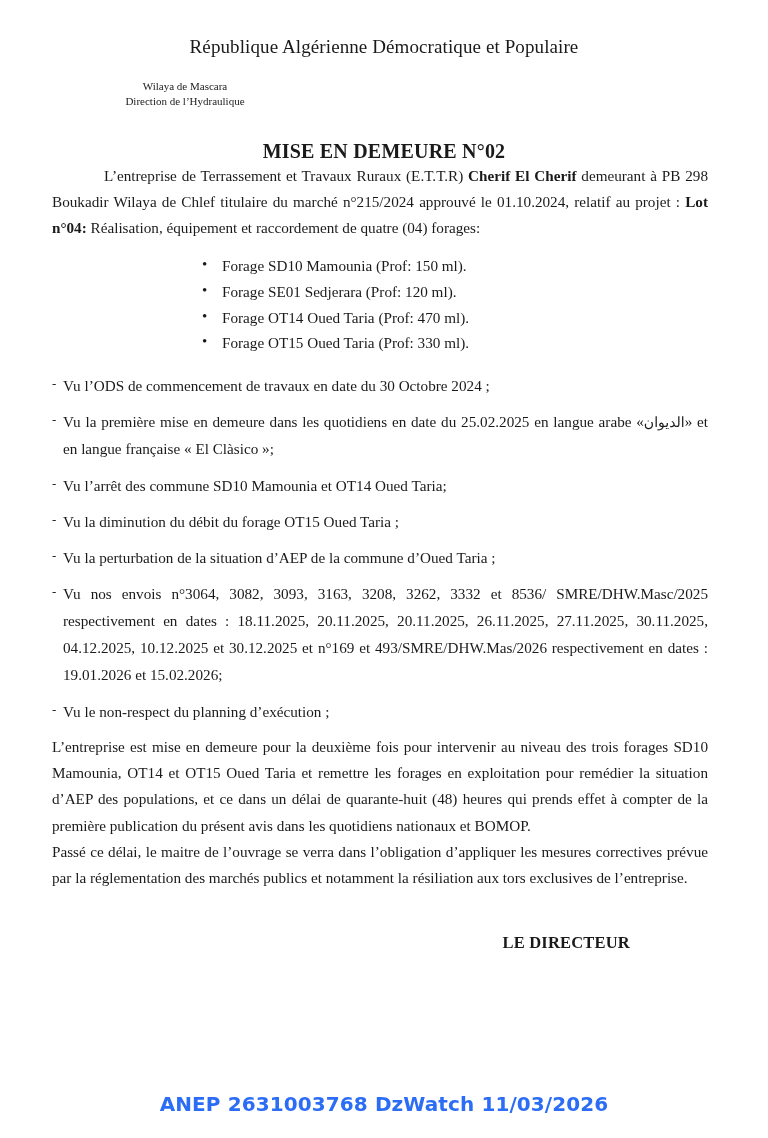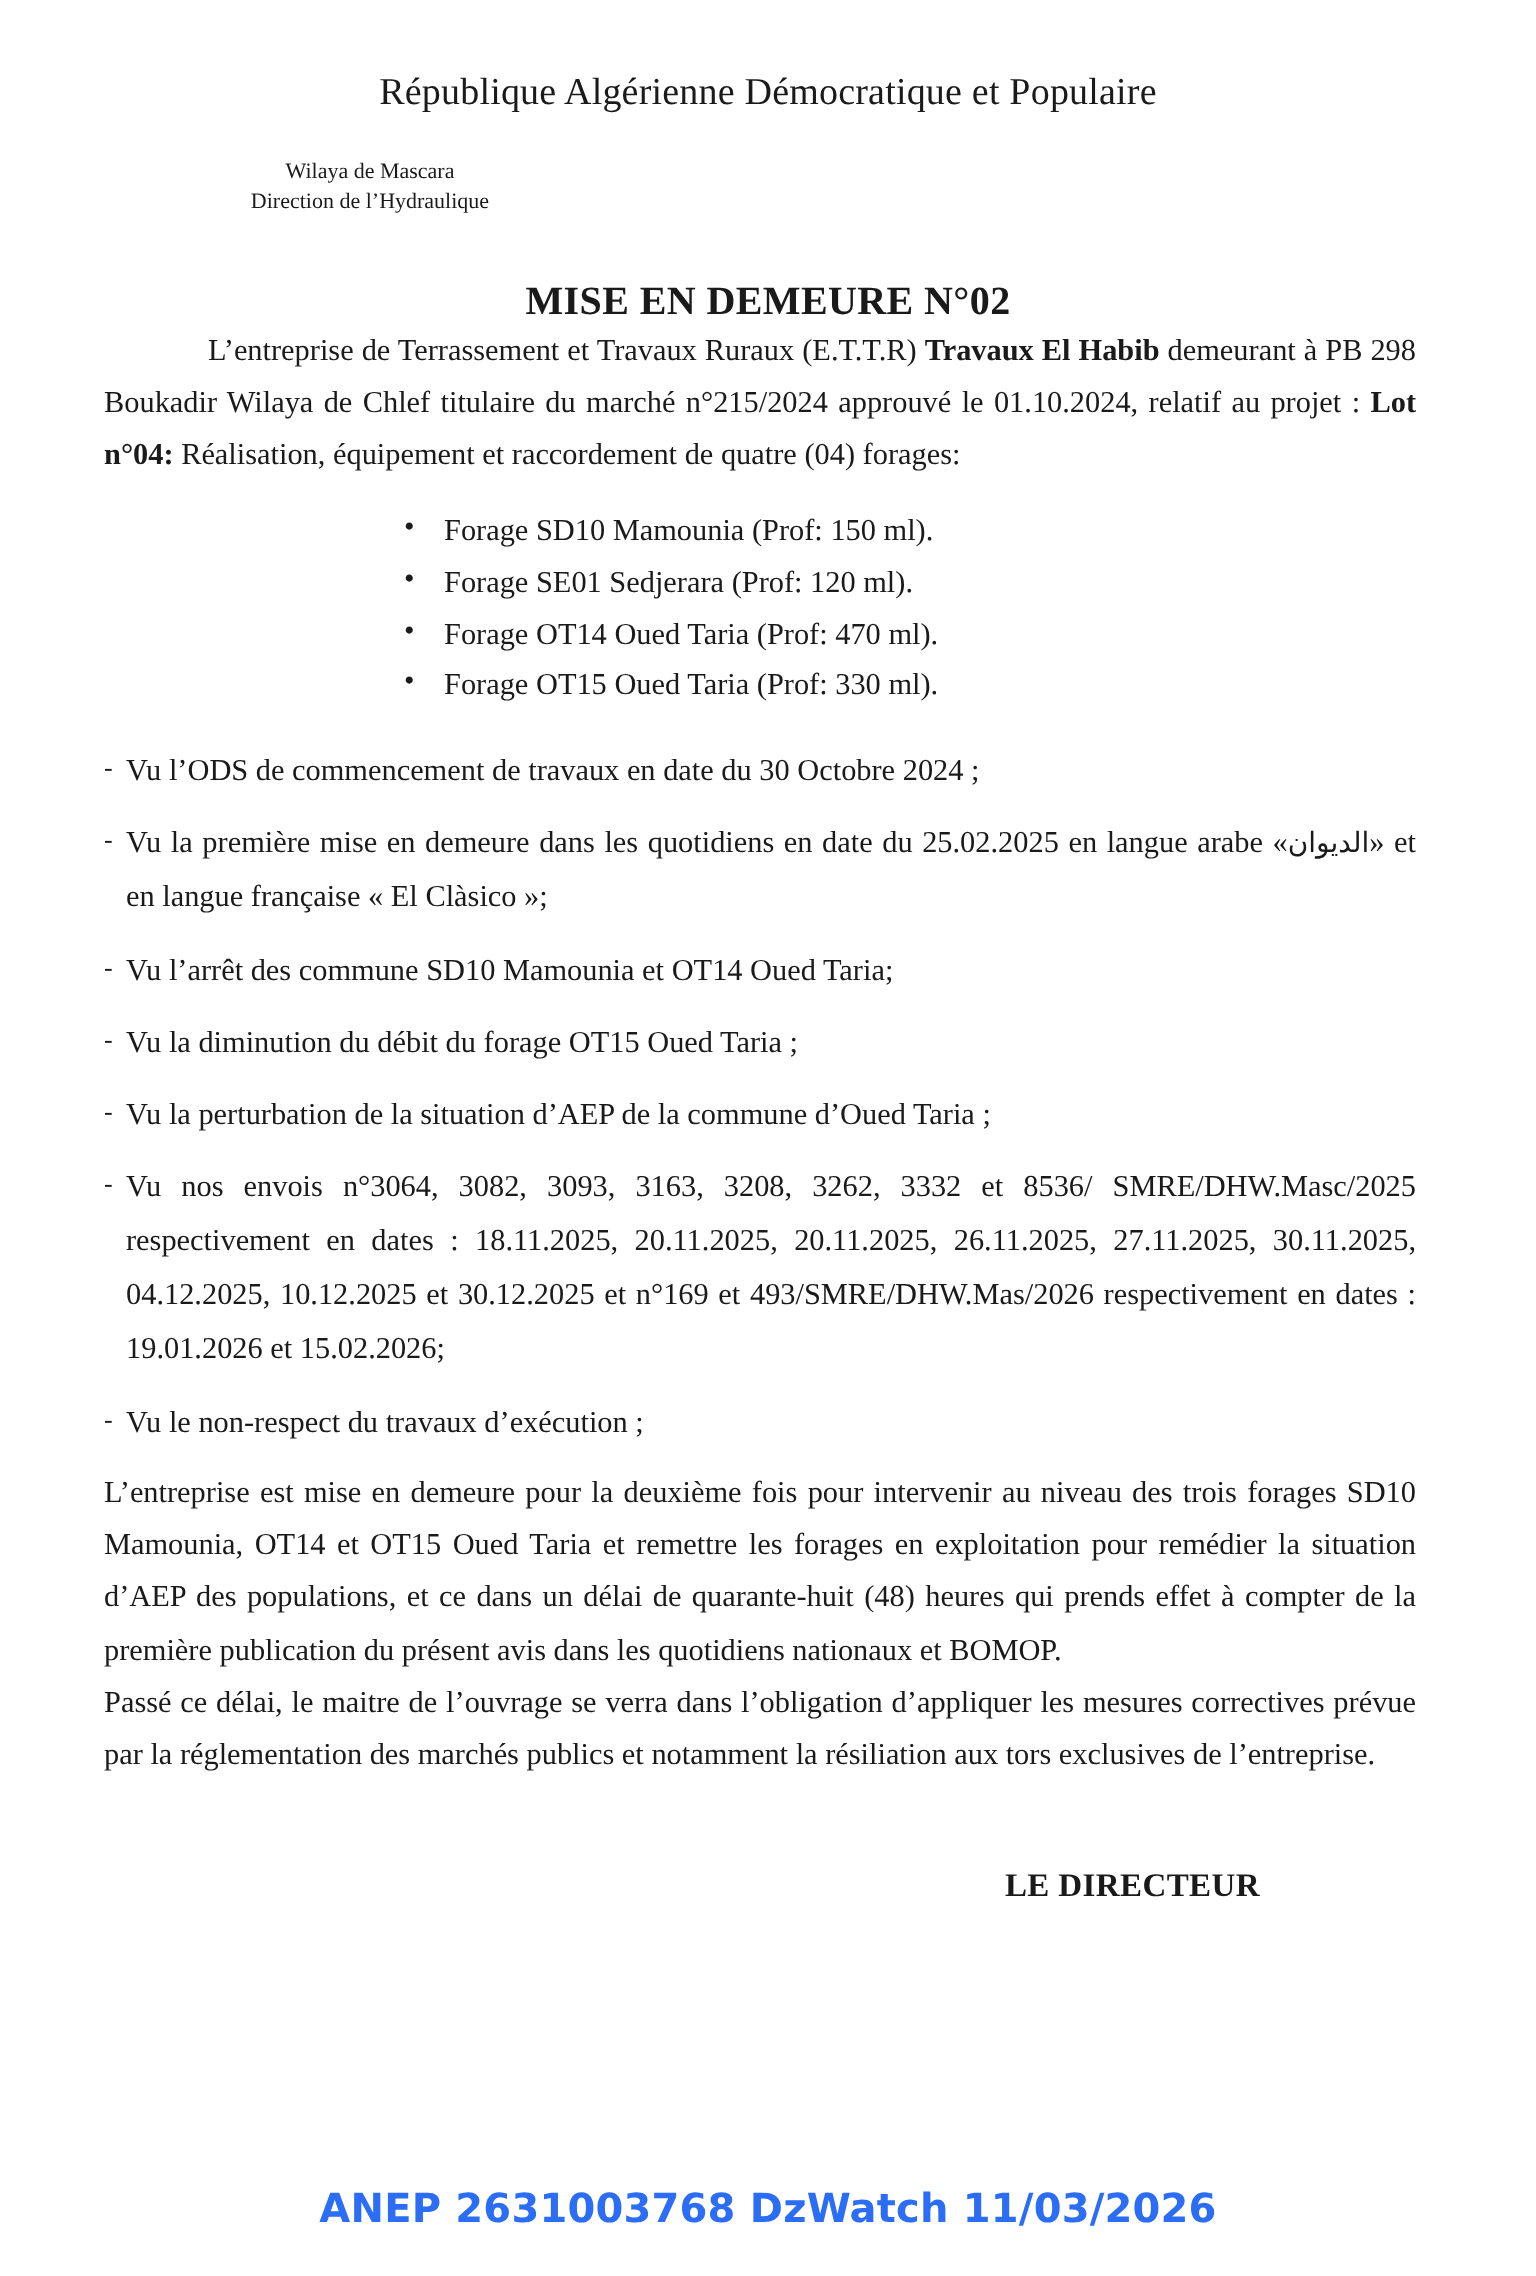--- a/index.html
+++ b/index.html
@@ -161,21 +161,21 @@
 
   <div class="org-block">
     <div>Wilaya de Mascara</div>
     <div>Direction  de l’Hydraulique</div>
   </div>
 
   <div class="doc-title">MISE EN DEMEURE N°02</div>
 
   <div class="body-wrap">
 
-    <p class="just intro"><span>L’entreprise de Terrassement et Travaux Ruraux (E.T.T.R) </span><span class="b">Travaux El Habib</span><span> demeurant à PB 298 Boukadir Wilaya de Chlef titulaire du marché n°215/2024 approuvé le 01.10.2024, relatif au projet : </span><span class="b">Lot n°04:</span><span> Réalisation,  équipement et raccordement de quatre (04) forages:</span></p>
+    <p class="just intro"><span>L’entreprise de Terrassement et Travaux Ruraux (E.T.T.R) </span><span class="b">Cherif El Cherif</span><span> demeurant à PB 298 Boukadir Wilaya de Chlef titulaire du marché n°215/2024 approuvé le 01.10.2024, relatif au projet : </span><span class="b">Lot n°04:</span><span> Réalisation,  équipement et raccordement de quatre (04) forages:</span></p>
 
     <ul class="forages">
       <li>Forage SD10 Mamounia (Prof: 150 ml).</li>
       <li>Forage SE01 Sedjerara (Prof: 120 ml).</li>
       <li>Forage OT14  Oued Taria (Prof: 470 ml).</li>
       <li>Forage OT15  Oued Taria (Prof: 330 ml).</li>
     </ul>
 
     <div class="vu-list">
 
@@ -184,21 +184,21 @@
       <div class="vu multi"><span>Vu la première mise en demeure dans les quotidiens en date du 25.02.2025 en langue arabe «</span><span class="arabic">الديوان</span><span>» et en langue française « El Clàsico »;</span></div>
 
       <div class="vu">Vu l’arrêt des commune SD10 Mamounia et OT14 Oued Taria;</div>
 
       <div class="vu">Vu la diminution du débit du forage OT15 Oued Taria ;</div>
 
       <div class="vu">Vu la perturbation de la situation d’AEP de la commune d’Oued Taria ;</div>
 
       <div class="vu multi">Vu  nos  envois  n°3064,  3082,  3093,  3163,  3208,  3262,  3332  et  8536/  SMRE/DHW.Masc/2025 respectivement  en  dates :  18.11.2025,  20.11.2025,  20.11.2025,  26.11.2025,  27.11.2025,  30.11.2025, 04.12.2025,  10.12.2025  et  30.12.2025  et  n°169  et  493/SMRE/DHW.Mas/2026  respectivement  en dates : 19.01.2026 et 15.02.2026;</div>
 
-      <div class="vu">Vu le non-respect du travaux d’exécution ;</div>
+      <div class="vu">Vu le non-respect du planning d’exécution ;</div>
 
     </div>
 
     <p class="just closing-1">L’entreprise est mise en demeure pour la deuxième fois pour intervenir au niveau des trois forages SD10 Mamounia, OT14 et OT15 Oued Taria et remettre les forages en exploitation pour remédier la situation d’AEP des populations, et ce dans un délai de quarante-huit (48) heures qui prends effet à compter de la première publication du présent avis dans les quotidiens nationaux et BOMOP.</p>
 
     <p class="just closing-2">Passé ce délai, le maitre de l’ouvrage se verra dans l’obligation d’appliquer les mesures correctives prévue par la réglementation des marchés publics et notamment la résiliation aux tors exclusives de l’entreprise.</p>
 
     <div class="signature">LE DIRECTEUR</div>
 
   </div>

